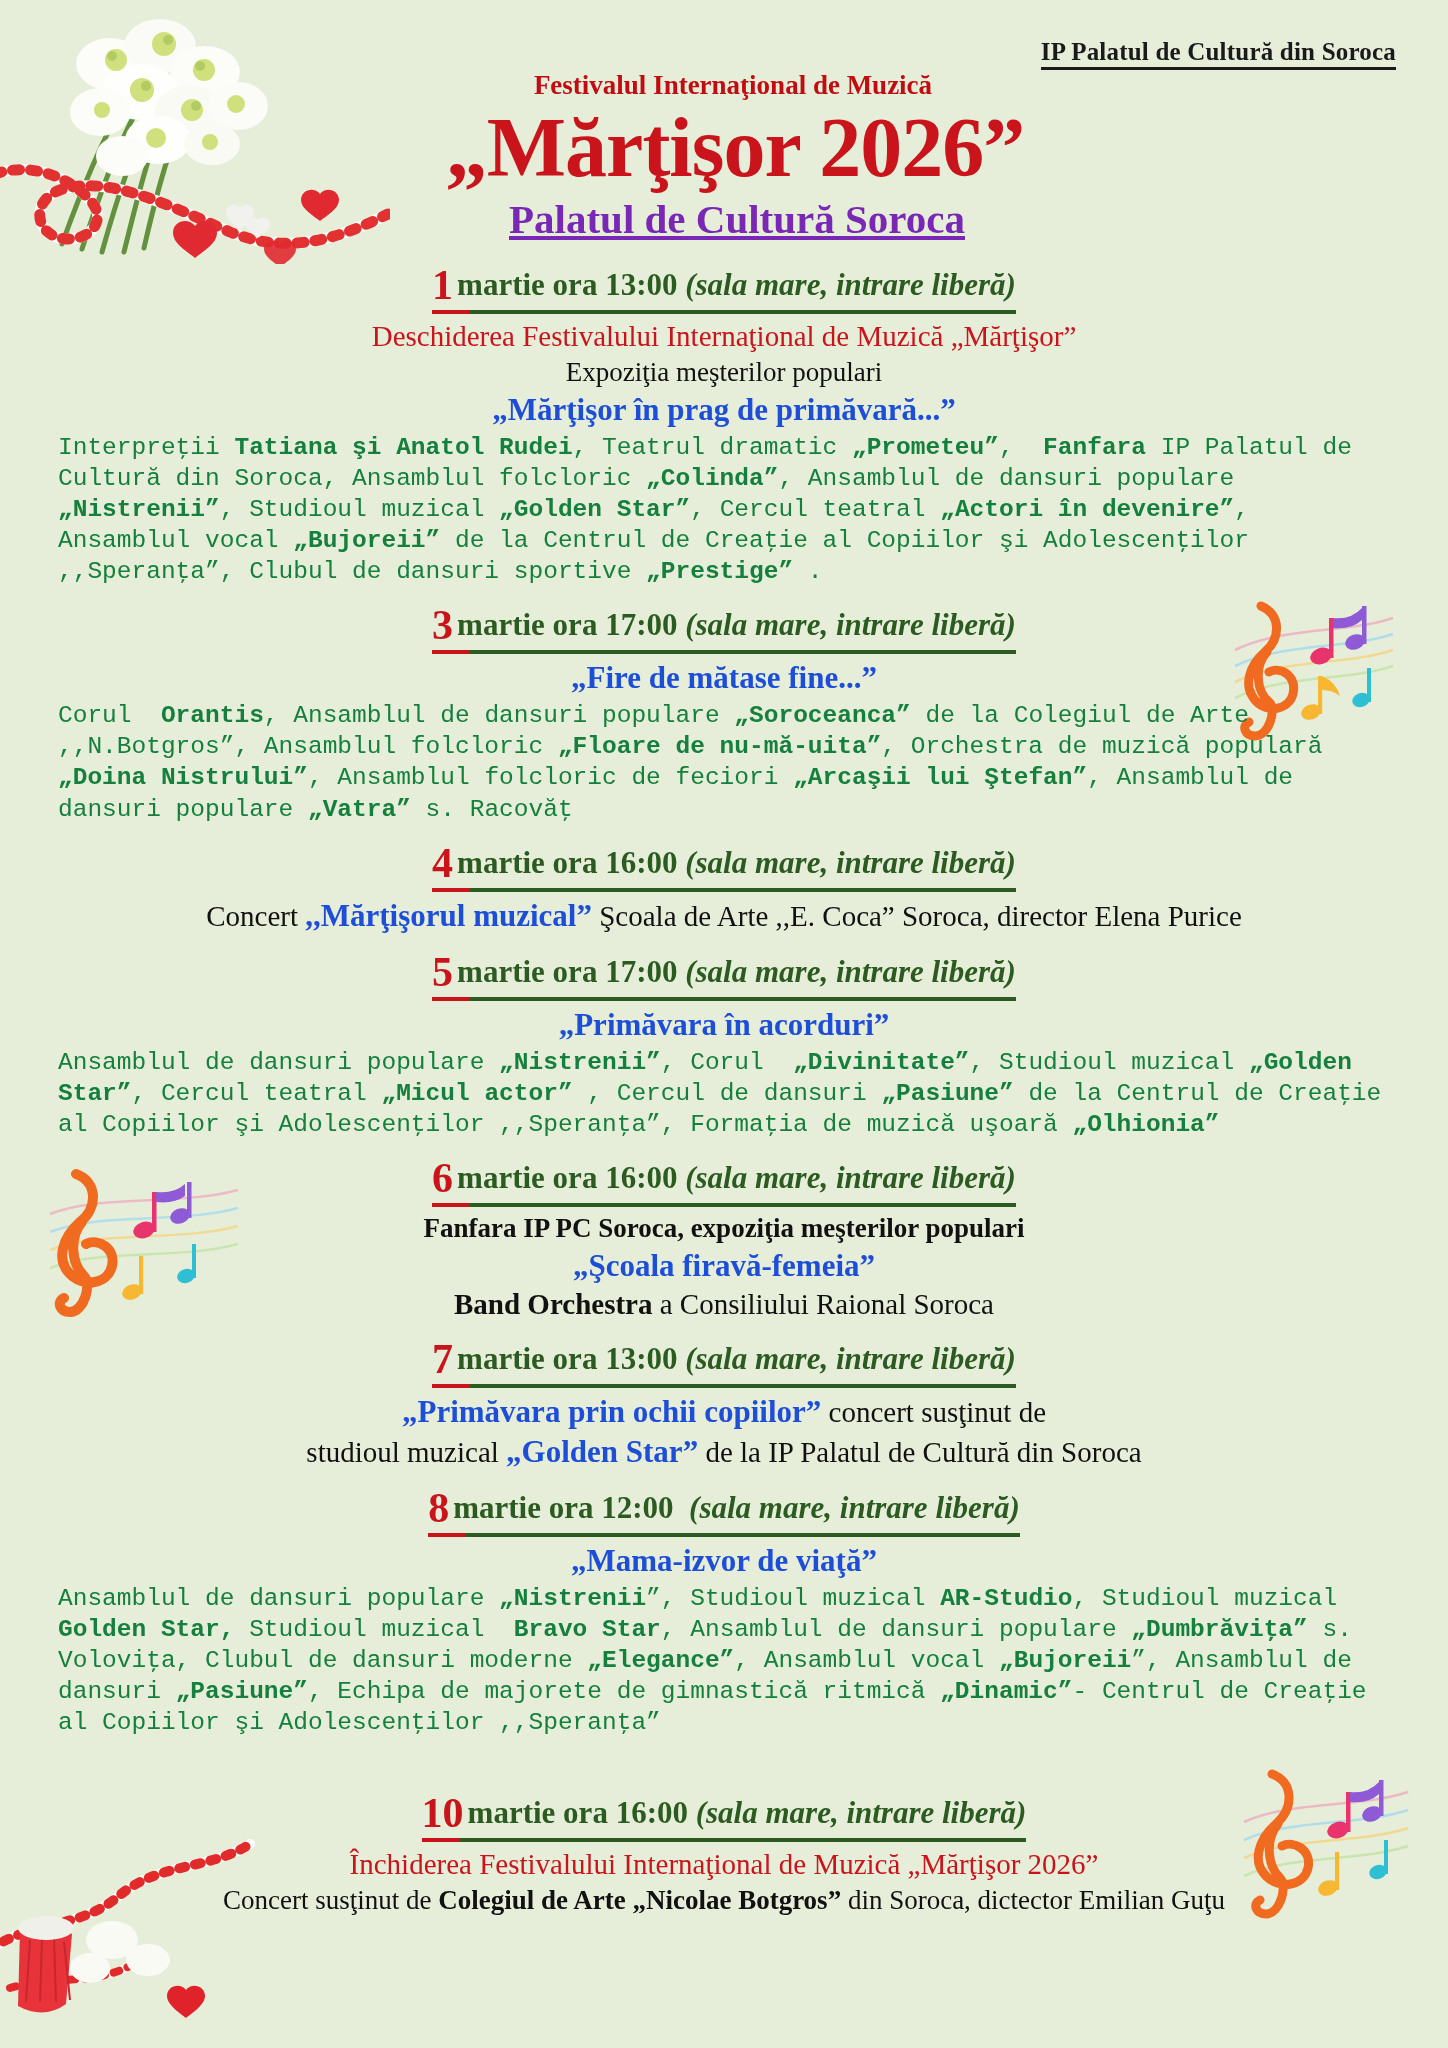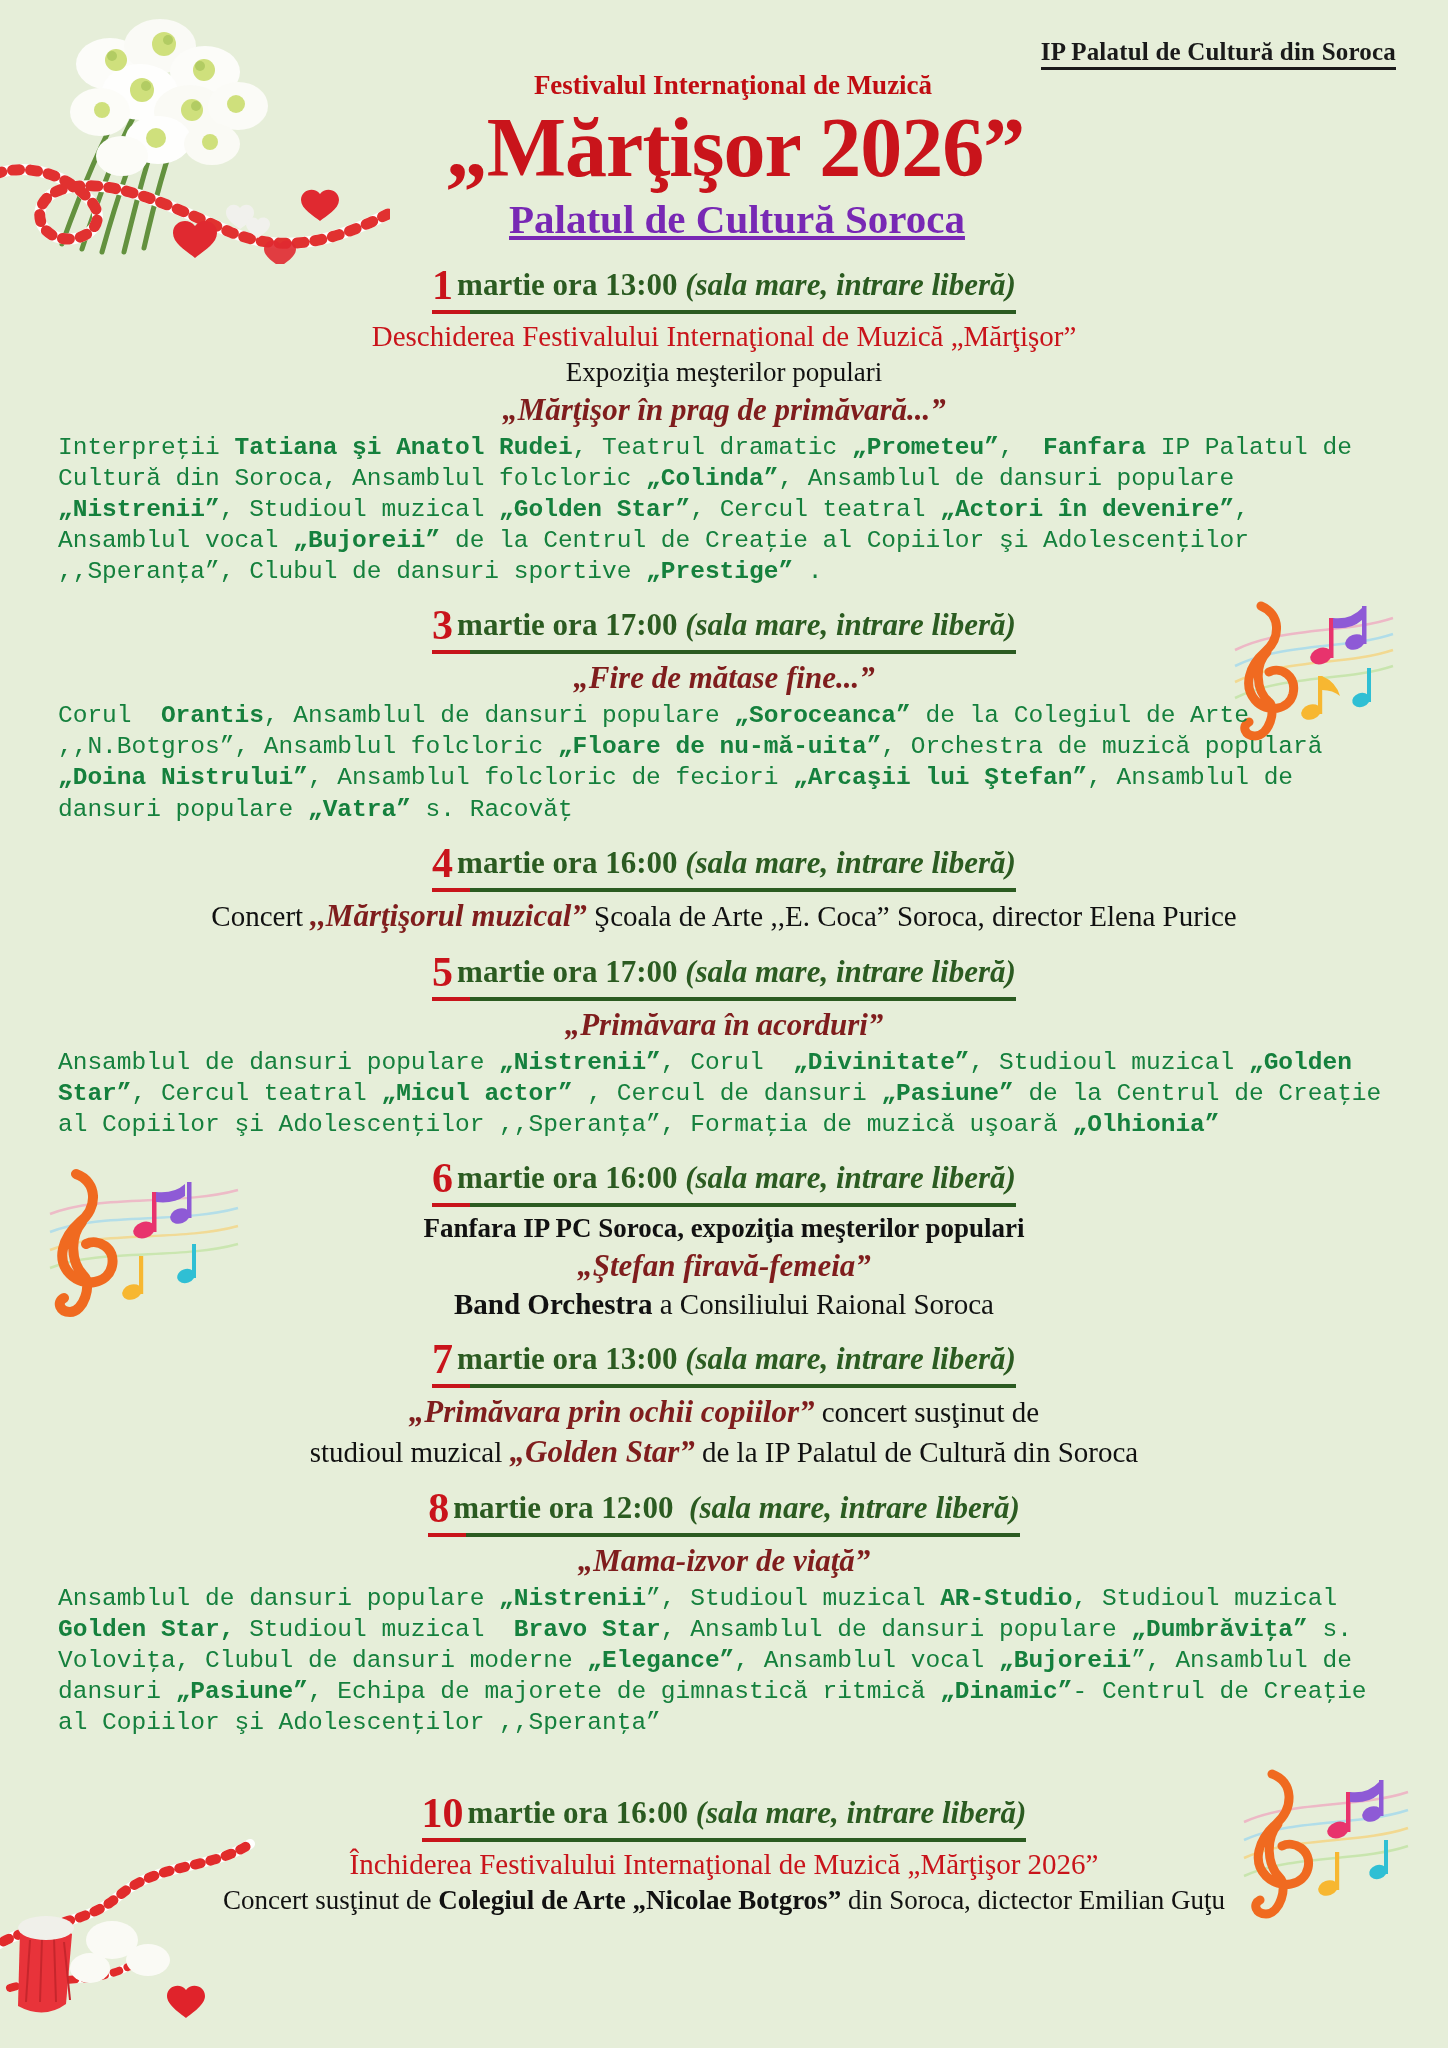--- a/index.html
+++ b/index.html
@@ -61,21 +61,21 @@
     background:#c9141b;
   }
   .date-line .daynum{
     color:#c9141b;font-size:42px;font-weight:bold;
     position:relative;top:4px;padding-right:4px;
   }
   .date-line .place{font-style:italic;font-weight:bold;}
 
   .ctr{text-align:center;margin:4px 0;}
   .redline{color:#c9141b;font-size:29px;font-weight:normal;}
-  .quote-title{color:#7f1d1d;font-weight:bold;font-style:italic;font-size:31px;}
+  .quote-title{color:#1d4ed8;font-weight:bold;font-size:31px;}
   .plain{font-size:27px;color:#111;}
   .big-plain{font-size:29px;color:#111;}
   .body-par{
     font-size:24.5px;line-height:1.27;color:#15803d;text-align:left;
     margin:2px 0 0 0;
     font-family:Liberation Mono, monospace;
   }
   b{font-weight:bold;}
   .bold-blk{font-weight:bold;color:#111;text-align:center;}
 </style>
@@ -310,21 +310,21 @@
         Adolescenţilor ,,Speranţa”, Formaţia de muzică uşoară <b>„Olhionia”</b>
       </div>
     </div>
 
     <div class="event">
       <div class="date-line"><span class="wrap">
         <span class="daynum">6</span><span>martie ora 16:00</span>
         <span class="place">(sala mare, intrare liberă)</span>
       </span></div>
       <div class="ctr plain bold-blk">Fanfara IP PC Soroca, expoziţia meşterilor populari</div>
-      <div class="ctr quote-title">„Ştefan firavă-femeia”</div>
+      <div class="ctr quote-title">„Şcoala firavă-femeia”</div>
       <div class="ctr big-plain">
         <b>Band Orchestra</b><span> a Consiliului Raional Soroca</span>
       </div>
     </div>
 
     <div class="event">
       <div class="date-line"><span class="wrap">
         <span class="daynum">7</span><span>martie ora 13:00</span>
         <span class="place">(sala mare, intrare liberă)</span>
       </span></div>

